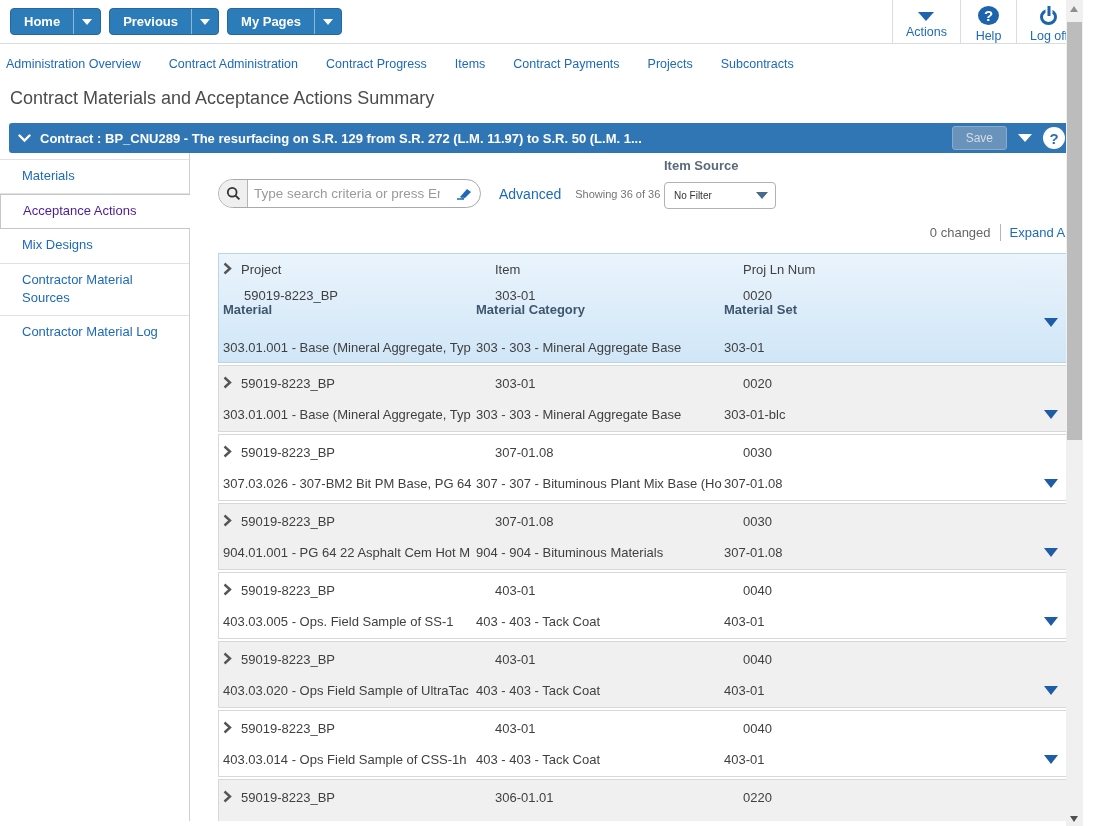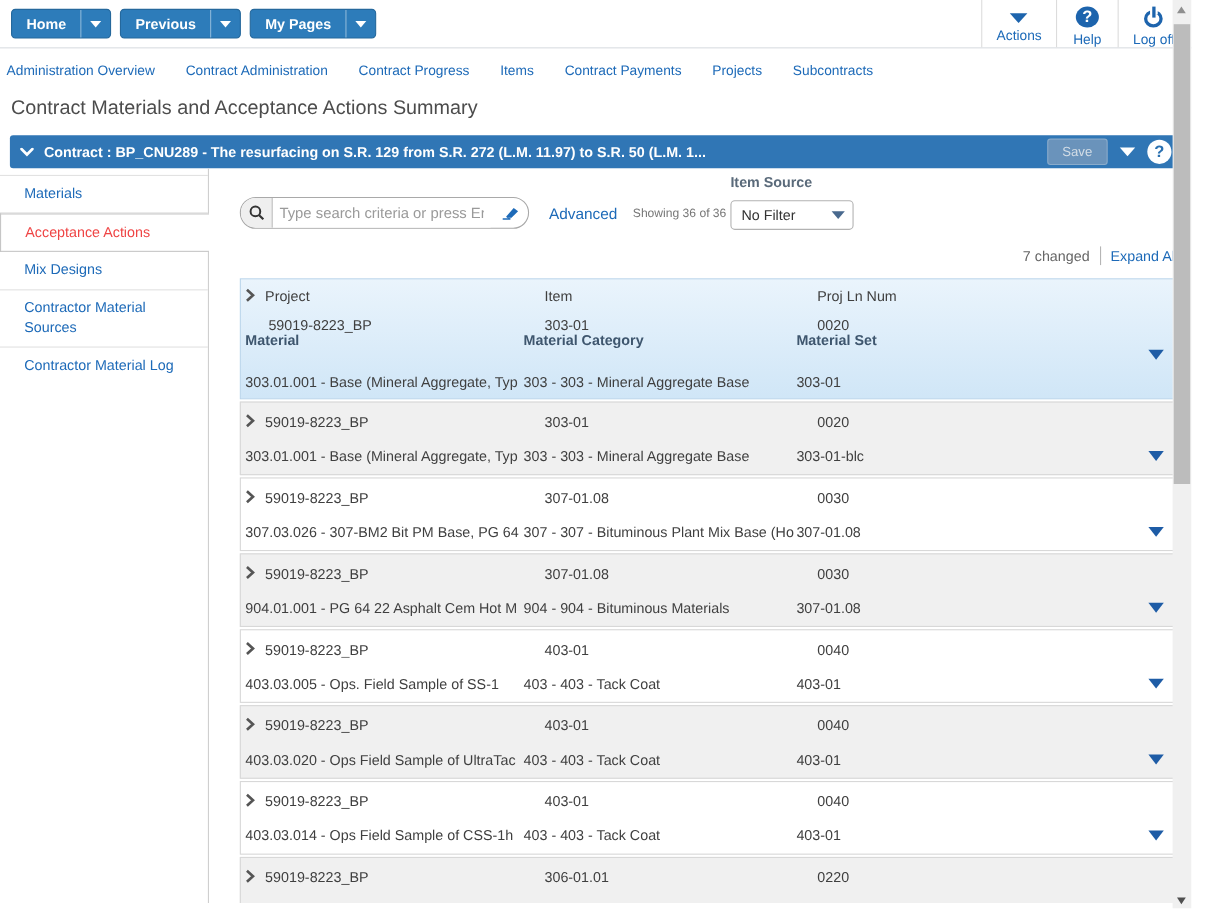--- a/index.html
+++ b/index.html
@@ -52,21 +52,21 @@
   .cb-help { width:22px; height:22px; border-radius:50%; background:#fff; color:#2a70b0;
     font-weight:bold; font-size:15px; display:flex; align-items:center; justify-content:center;
     cursor:pointer; }
 
   
   .content { display:flex; height:668px; overflow:hidden;gap:14px; }
   .sidebar { width:190px; flex:0 0 190px; border-right:1px solid #cfcfcf; padding-top:6px; }
   .tab-list { border-top:1px solid #e2e2e2; }
   .tab { padding:7px 8px 8px 22px; font-size:13px; color:#1d6ab8;
     border-bottom:1px solid #e2e2e2; cursor:pointer; line-height:1.4; }
-  .tab.selected { color:#ef4444; background:#fff; border:1px solid #c6c6c6; border-right:none;
+  .tab.selected { color:#4c1d95; background:#fff; border:1px solid #c6c6c6; border-right:none;
     margin-right:-1px; position:relative; z-index:2; }
   .tab:last-child { border-bottom:none; }
 
   .main { flex:1; padding-left:14px; position:relative; }
 
   
   .search-row { display:flex; align-items:center; margin-top:26px; }
   .search-box { width:263px; height:29px; border:1px solid #a9a9a9; border-radius:15px;
     display:flex; overflow:hidden; background:#fff; }
   .search-icon-seg { width:29px; background:#efefef; border-right:1px solid #b5b5b5;
@@ -76,21 +76,21 @@
   .search-input::placeholder { color:#9a9a9a; }
   .eraser-seg { width:34px; display:flex; align-items:center; justify-content:center;
     cursor:pointer; }
   .advanced { margin-left:18px; color:#1d6ab8; font-size:14px; cursor:pointer; }
   .showing { margin-left:14px; color:#757575; font-size:11px; }
   .item-source { position:absolute; left:460px; top:5px; }
   .is-label { font-size:13px; font-weight:bold; color:#5a6a7a; display:block;
     margin-bottom:9px; }
   .dropdown { width:112px; height:27px; border:1px solid #b2b2b2; border-radius:4px;
     display:flex; align-items:center; background:#fff; cursor:pointer; }
-  .dd-value { flex:1; padding-left:9px; font-size:13px; color:#333; }
+  .dd-value { flex:1; padding-left:9px; font-size:10px; color:#333; }
   .dd-arrow { width:26px; display:flex; justify-content:center; }
   .tri-dd { width:0; height:0; border-left:6px solid transparent;
     border-right:6px solid transparent; border-top:7px solid #49698e; }
 
   .changed-row { display:flex; justify-content:flex-end; align-items:center; width:853px;
     margin-top:16px; font-size:13px; }
   .changed { color:#666; }
   .vsep { width:1px; height:17px; background:#b5b5b5; margin:0 9px; }
   .expand-all { color:#1d6ab8; cursor:pointer; }
 
@@ -236,21 +236,21 @@
         <span class="is-label">Item Source</span>
         <div class="dropdown">
           <span class="dd-value">No Filter</span>
           <span class="dd-arrow">
               <span class="tri-dd"></span>
             </span>
         </div>
       </div>
 
       <div class="changed-row">
-        <span class="changed">7 changed</span>
+        <span class="changed">0 changed</span>
         <span class="vsep"></span>
         <span class="expand-all">Expand All</span>
       </div>
 
       <div class="table">
 
         <div class="trow selected sel">
           <div class="tline l1">
             <div class="cell chev-cell">
               <span class="chevron-right-icon">

